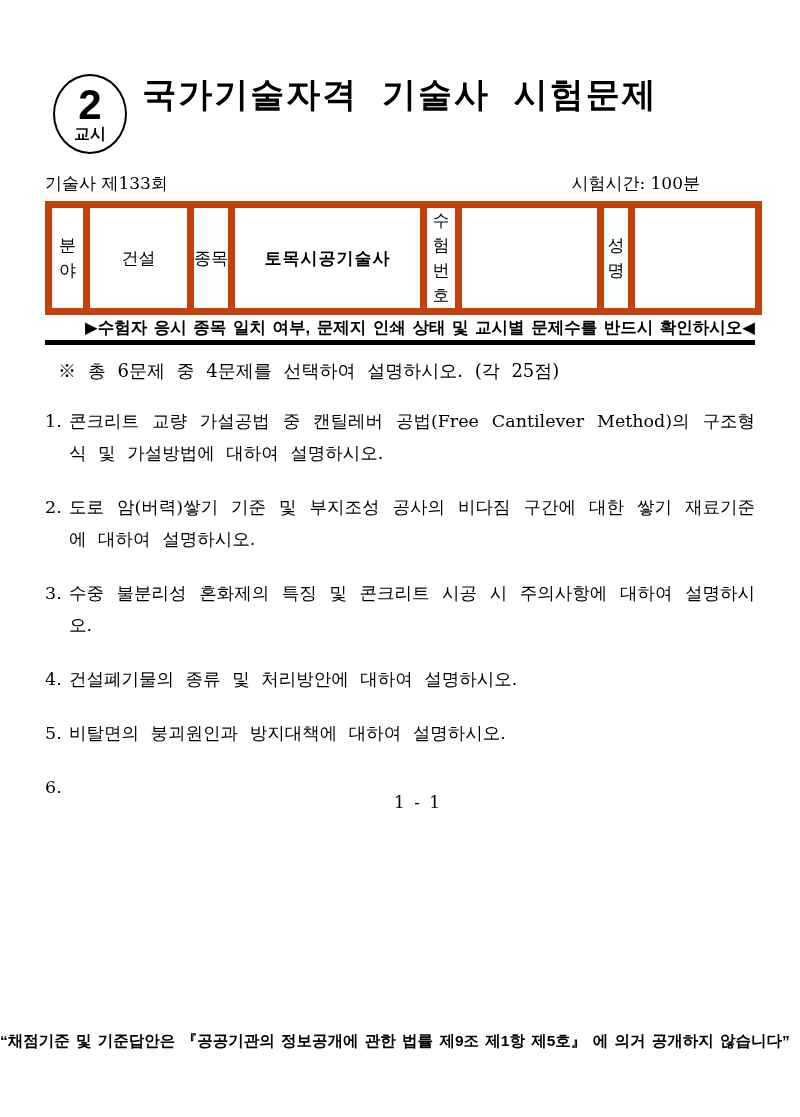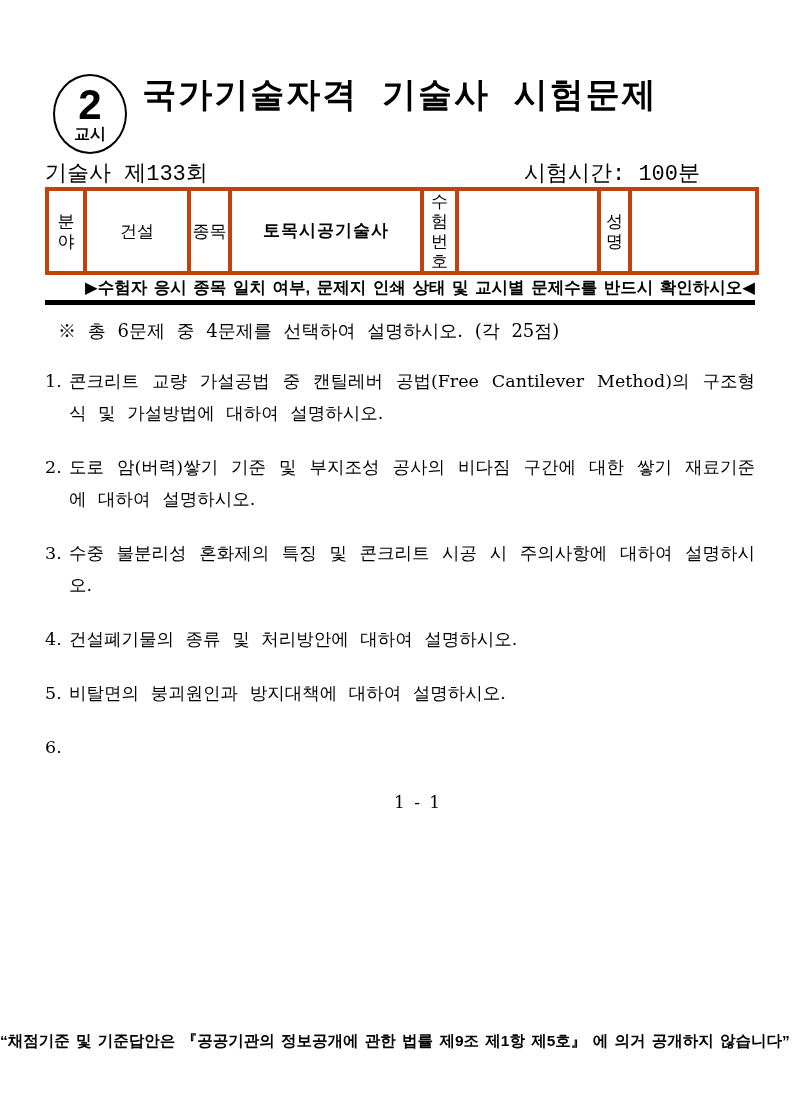--- a/index.html
+++ b/index.html
@@ -26,37 +26,37 @@
   .badge-label  { font-size:16px; font-weight:bold; line-height:18px; }
   .title {
     text-align:center;
     font-size:34px; font-weight:bold;
     letter-spacing:2px; word-spacing:10px;
     padding-top:2px;
     margin-top:24px;
   }
   
   .meta-row {
-    margin:0 45px; height:22px;
+    margin:8px 45px; height:22px;
     display:flex; justify-content:space-between; align-items:flex-end;
-    font-size:22px; line-height:20px;font-family:Liberation Mono, monospace;
+    font-size:17px; line-height:20px;
   }
   .meta-right { margin-right:55px; }
   
   .info-table {
     width:710px; margin:2px 45px 0 45px;
     border-collapse:collapse;
     border:3px solid #000;
     table-layout:fixed;
   }
   .info-table td {
-    border:4px solid #c2410c;
+    border:7px solid #c2410c;
     height:44px;
     text-align:center; vertical-align:middle;
-    font-size:17px; line-height:20px;
+    font-size:17px; line-height:25px;
   }
   .cell-label { white-space:pre-line; }
   .col-field-label   { width:38px;  }
   .col-field-value   { width:104px; }
   .col-subject-label { width:41px;  }
   .col-subject-value { width:192px; }
   .col-no-label      { width:35px;  }
   .col-no-value      { width:142px; }
   .col-name-label    { width:31px;  }
   .col-name-value    { width:127px; }

